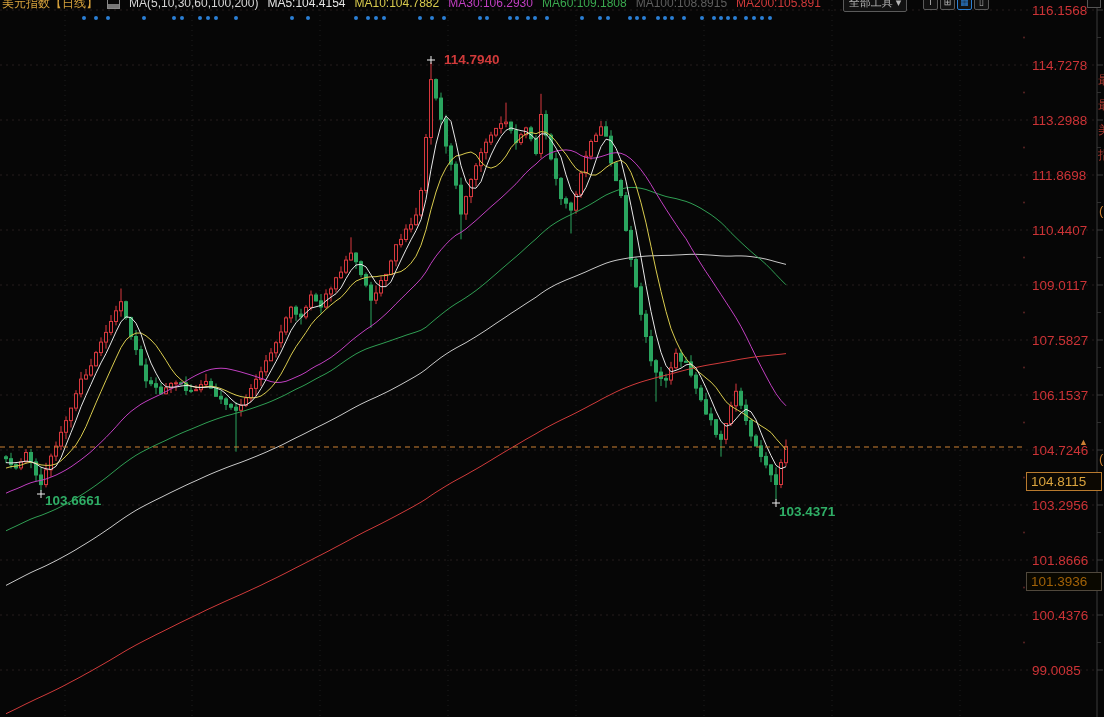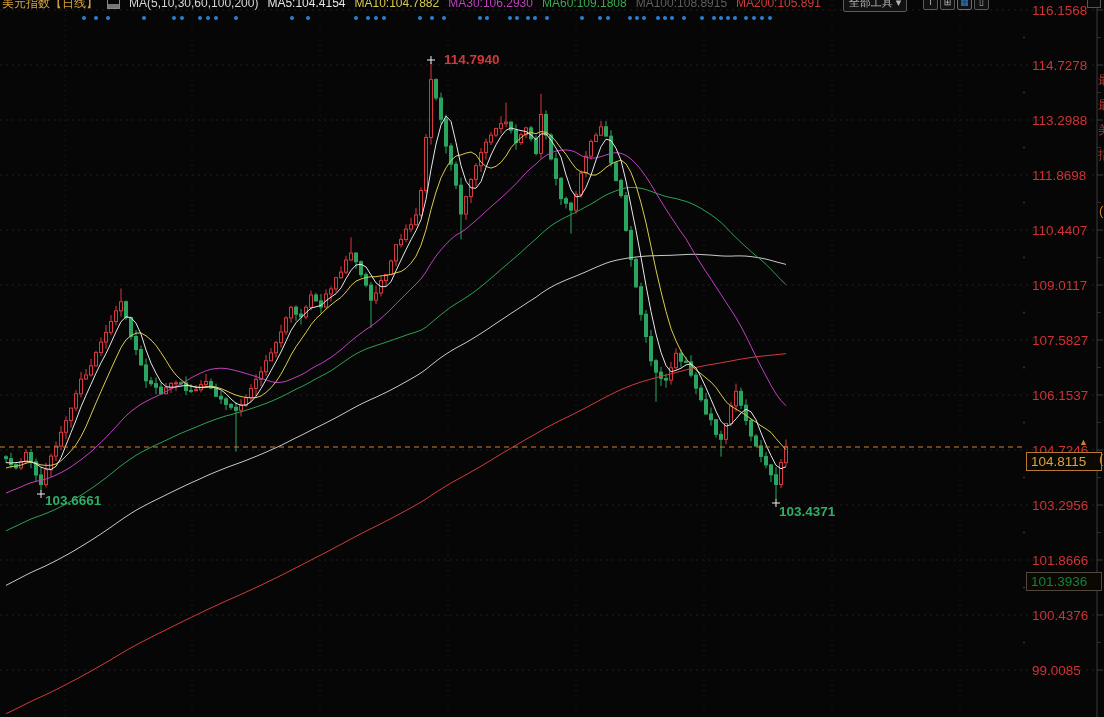--- a/index.html
+++ b/index.html
@@ -19,22 +19,22 @@
      display:flex;align-items:center;justify-content:center;gap:3px;background:#111;}
   .tool-btn{position:absolute;top:-6px;width:13px;height:14px;border:1px solid #5a5a5a;
      border-radius:2px;color:#b5b5b5;font-size:9px;display:flex;align-items:center;
      justify-content:center;background:#111;z-index:6;}
   .tool-btn.active{border-color:#2b7fd4;color:#2b7fd4;}
   #corner-frag{position:absolute;left:1087px;top:-6px;width:12px;height:12px;
      border:1px solid #555;z-index:6;background:#0a0a0a;}
   
   .price-box{position:absolute;left:1026px;width:70px;height:17px;z-index:7;
      display:flex;align-items:center;padding-left:4px;font-size:13.5px;}
-  #current-price-box{top:452px;border:1px solid #b87a2e;background:#0c0802;color:#dba43e;}
-  #level-box{top:572px;border:1px solid #50483c;background:#0a0800;color:#15803d;align-items:center;}
+  #current-price-box{top:472px;border:1px solid #b87a2e;background:#0c0802;color:#dba43e;}
+  #level-box{top:572px;border:1px solid #50483c;background:#0a0800;color:#a16207;align-items:center;}
   #price-up-arrow{position:absolute;left:1079px;top:437px;color:#cc8033;font-size:9px;z-index:8;}
   
   #right-strip{position:absolute;left:1098px;top:0;width:6px;height:717px;overflow:hidden;z-index:9;}
   .strip-char{position:absolute;left:0;color:#a8392f;font-size:12px;width:14px;}
   .strip-paren{position:absolute;left:1px;color:#cc8033;font-size:13px;}
 </style>
 </head>
 <body>
 
 <div id="app">

